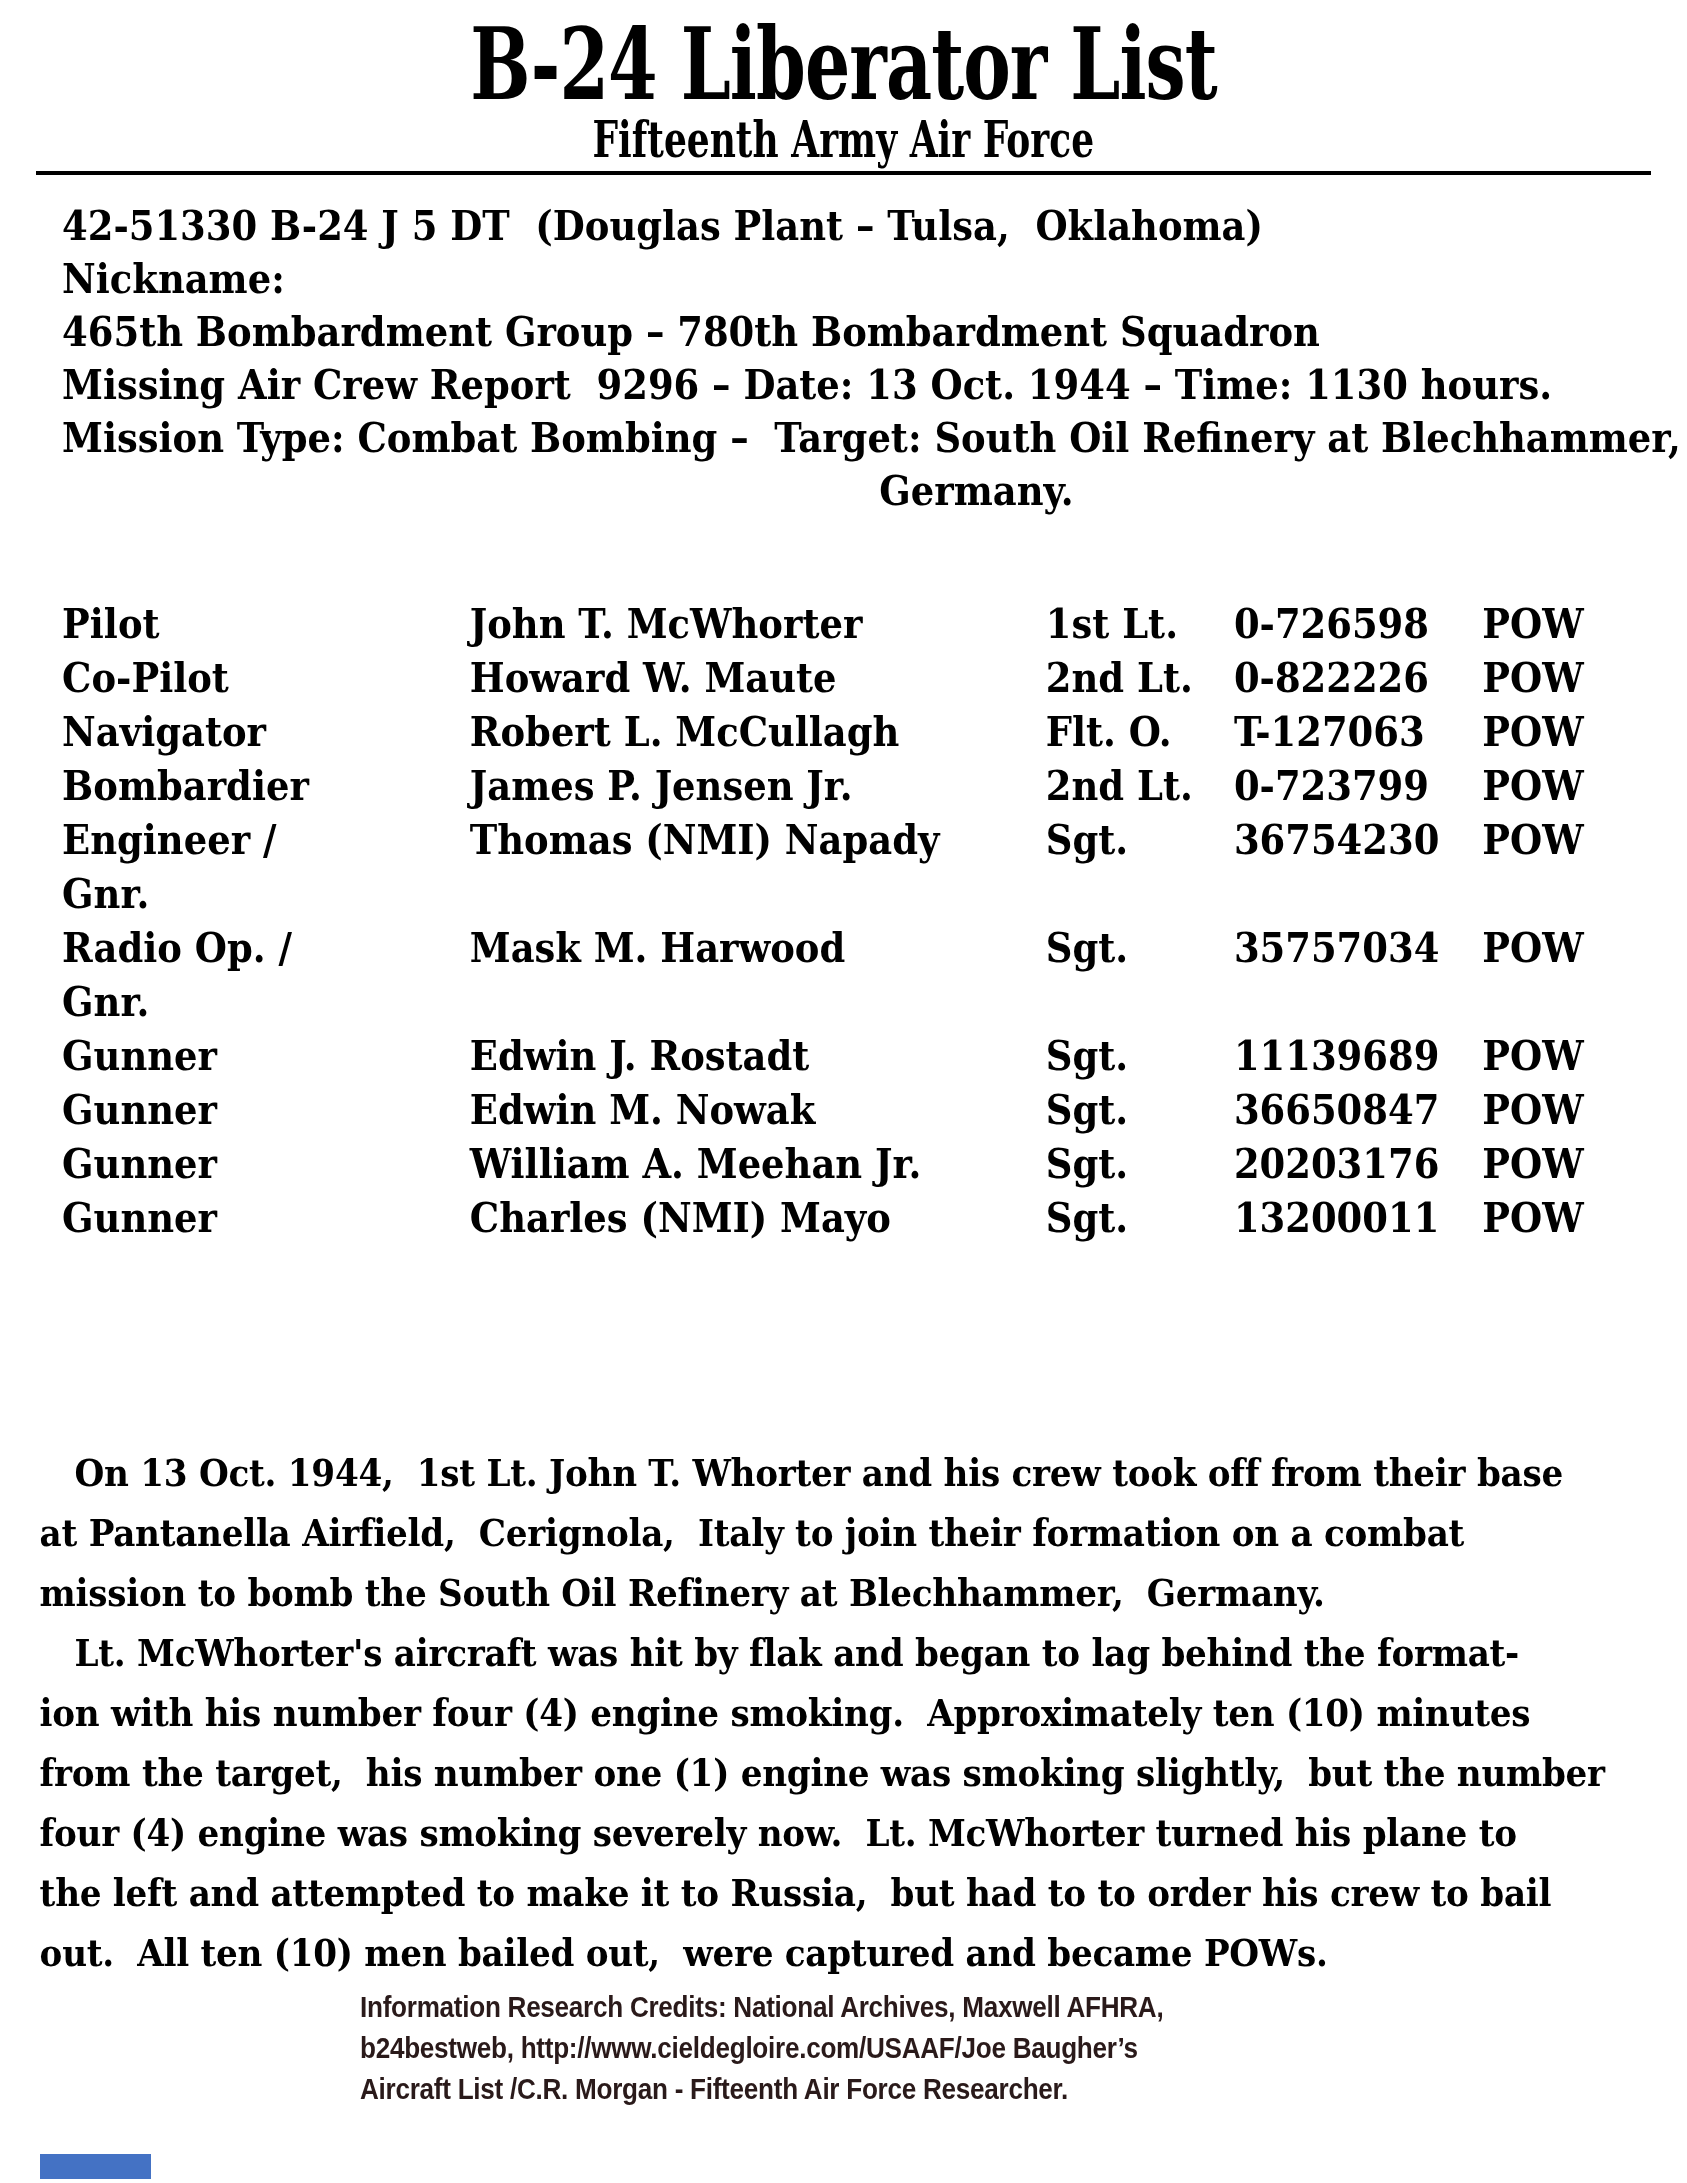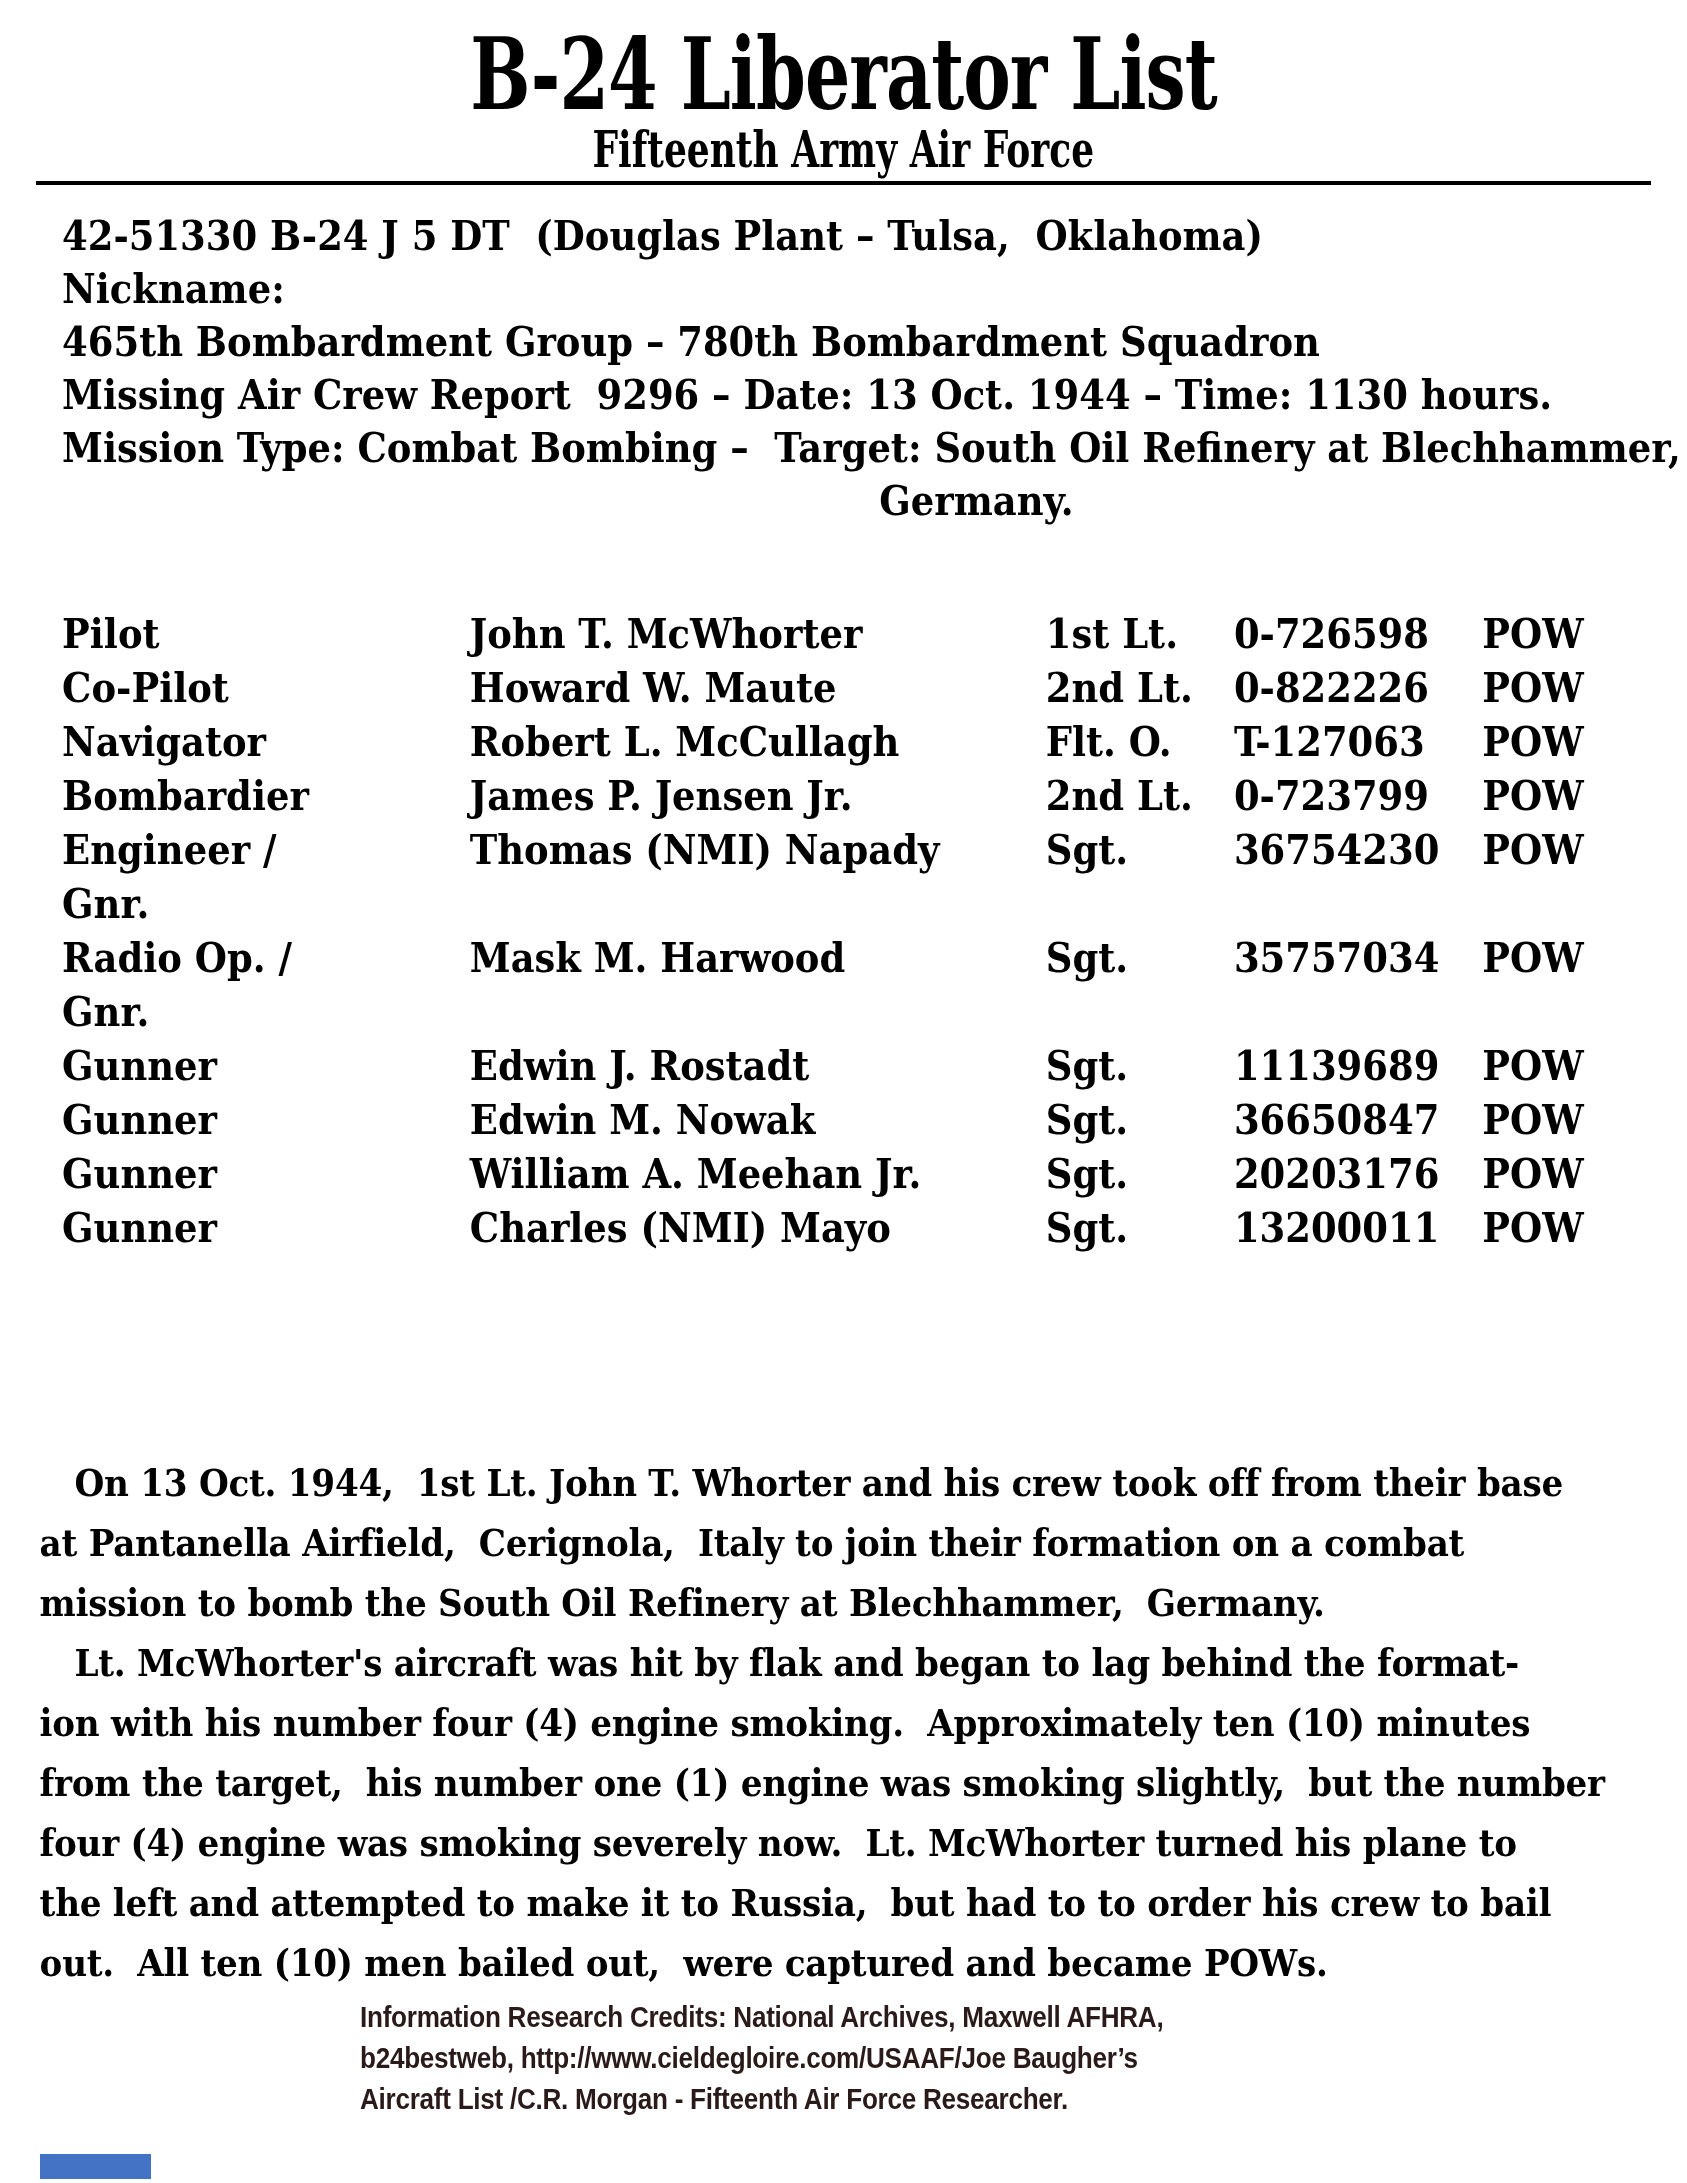--- a/index.html
+++ b/index.html
@@ -5,21 +5,21 @@
   html, body { margin: 0; padding: 0; }
   body {
     width: 1687px; height: 2183px;
     background: #ffffff;
     color: #000000;
     position: relative;
     overflow: hidden;
     font-family: "DejaVu Serif", "Liberation Serif", serif;
   }
   
-  .masthead { padding-top: 21px; text-align: center; }
+  .masthead { padding-top: 11px; text-align: center; }
   .doc-title {
     display: inline-block;
     font-size: 99px; font-weight: 700; line-height: 106px;
     transform: scaleX(0.72); transform-origin: 50% 50%;
     letter-spacing: -1.3px;
     white-space: pre;
   }
   .doc-subtitle {
     display: inline-block;
     font-size: 50px; font-weight: 700; line-height: 53px;

